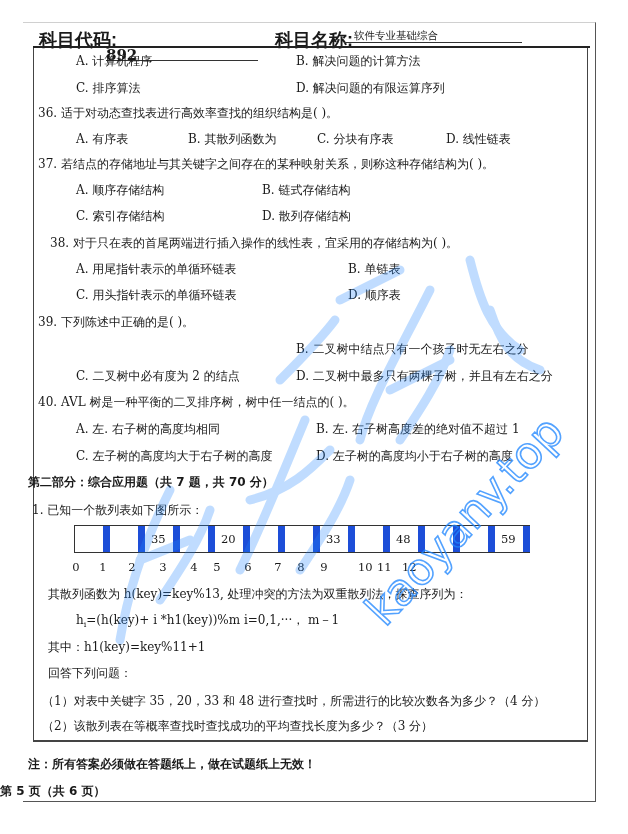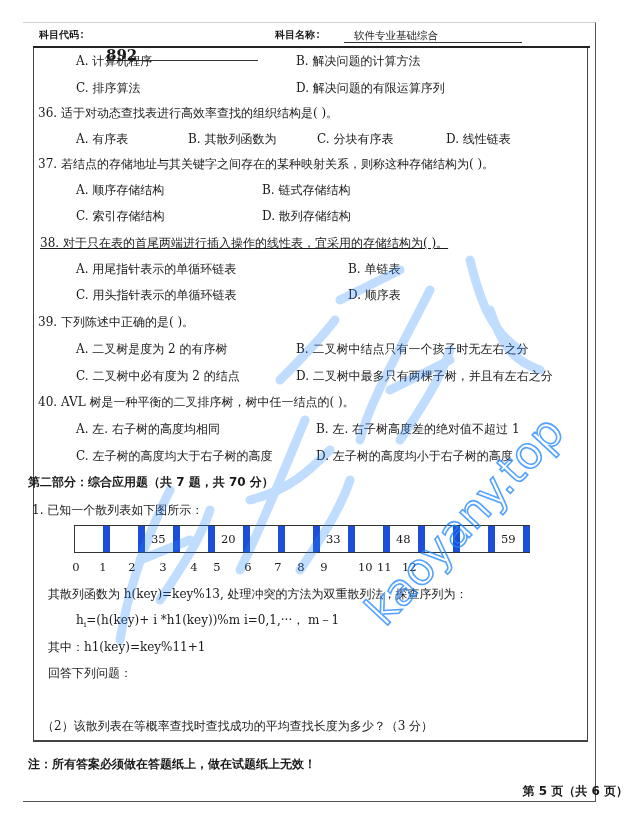--- a/index.html
+++ b/index.html
@@ -11,21 +11,21 @@
   .page {
     position: absolute; left: 23px; top: 22px; width: 572px; height: 778px;
     border-top: 1px solid #d0d0d0;
     border-right: 1px solid #555;
     border-bottom: 1px solid #555;
   }
   .header {
     position: absolute; left: 33px; top: 26px; width: 556px; height: 20px;
     font-size: 12px;
   }
-  .header .label { font-family: Liberation Mono, monospace; font-weight: bold; font-size: 10px; }
+  .header .label { font-family: Liberation Sans, sans-serif; font-weight: bold; font-size: 18px; }
   .header .code-label { position: absolute; left: 6px; top: 2px; }
   .header .code-val { position: absolute; left: 73px; top: 20px; width: 152px; border-bottom: 1px solid #333; font-size: 15px; height: 14px; text-decoration: none; font-weight: bold; }
   .header .name-label { position: absolute; left: 242px; top: 2px; }
   .header .name-val { position: absolute; left: 311px; top: 3px; width: 178px; border-bottom: 1px solid #333; font-size: 10.5px; height: 14px; padding-left: 10px; box-sizing: border-box; }
   .header-rule {
     position: absolute; left: 33px; top: 46px; width: 557px; height: 2px; background: #222;
   }
   .content {
     position: absolute; left: 33px; top: 48px; width: 553px; height: 692px;
     border-left: 1px solid #444;
@@ -45,21 +45,21 @@
     font-size: 11.5px; box-sizing: content-box; position: relative;
   }
   .hash-cell span { position: absolute; left: 6px; top: 6px; }
   .hash-idx {
     position: absolute; top: 512px; font-size: 11.5px; width: 14px; text-align: center;
   }
   .footer-note {
     position: absolute; left: 28px; top: 756px; font-size: 12px;
   }
   .page-num {
-    position: absolute; left: 0; width: 628px; top: 783px; text-align: right; font-size: 12px;
+    position: absolute; left: 0; width: 628px; top: 783px; text-align: left; font-size: 12px;
   }
   .wm {
     position: absolute; pointer-events: none;
     color: #1f86ff; opacity: 0.28;
   }
   .wm-calli {
     left: 100px; top: 240px; width: 460px; height: 420px;
   }
   .wm-url {
     left: 340px; top: 470px; font-family: "DejaVu Sans", "Liberation Sans", sans-serif;
@@ -99,34 +99,33 @@
 
   <div class="line" style="left:4px; top:109px;">
     <span>37.</span>
     <span>若结点的存储地址与其关键字之间存在的某种映射关系，则称这种存储结构为(        )。</span>
   </div>
   <div class="line" style="left:42px; top:135px;">A.   顺序存储结构</div>
   <div class="line" style="left:228px; top:135px;">B.   链式存储结构</div>
   <div class="line" style="left:42px; top:161px;">C.   索引存储结构</div>
   <div class="line" style="left:228px; top:161px;">D.   散列存储结构</div>
 
-  <div class="line" style="left:6px; top:188px;text-decoration:underline;">
+  <div class="line" style="left:16px; top:188px;">
     <span>38.</span>
     <span>对于只在表的首尾两端进行插入操作的线性表，宜采用的存储结构为(        )。</span>
   </div>
   <div class="line" style="left:42px; top:214px;">A.   用尾指针表示的单循环链表</div>
   <div class="line" style="left:314px; top:214px;">B.   单链表</div>
   <div class="line" style="left:42px; top:240px;">C.   用头指针表示的单循环链表</div>
   <div class="line" style="left:314px; top:240px;">D.   顺序表</div>
 
   <div class="line" style="left:4px; top:267px;">
     <span>39.</span>
     <span>下列陈述中正确的是(        )。</span>
   </div>
-  <div class="line" style="left:42px; top:294px;">A. 二叉树是度为 2 的有序树</div>
   <div class="line" style="left:262px; top:294px;">B. 二叉树中结点只有一个孩子时无左右之分</div>
   <div class="line" style="left:42px; top:321px;">C. 二叉树中必有度为 2 的结点</div>
   <div class="line" style="left:262px; top:321px;">D. 二叉树中最多只有两棵子树，并且有左右之分</div>
 
   <div class="line" style="left:4px; top:347px;">
     <span>40.</span>
     <span>AVL 树是一种平衡的二叉排序树，树中任一结点的(        )。</span>
   </div>
   <div class="line" style="left:42px; top:374px;">A. 左. 右子树的高度均相同</div>
   <div class="line" style="left:282px; top:374px;">B. 左. 右子树高度差的绝对值不超过 1</div>
@@ -191,20 +190,21 @@
   <div class="hash-idx" style="left:324px;">10</div>
   <div class="hash-idx" style="left:343px;">11</div>
   <div class="hash-idx" style="left:368px;">12</div>
 
   <div class="line" style="left:14px; top:539px;">其散列函数为 h(key)=key%13, 处理冲突的方法为双重散列法，探查序列为：</div>
   <div class="line" style="left:42px; top:565px;">
     <span>h</span><sub style="font-size:8px;">i</sub><span>=(h(key)+ i *h1(key))%m        i=0,1,···， m－1</span>
   </div>
   <div class="line" style="left:14px; top:592px;">其中：h1(key)=key%11+1</div>
   <div class="line" style="left:14px; top:618px;">回答下列问题：</div>
+  <div class="line" style="left:8px; top:646px;">（1）对表中关键字 35，20，33 和 48 进行查找时，所需进行的比较次数各为多少？（4 分）</div>
   <div class="line" style="left:8px; top:671px;">（2）该散列表在等概率查找时查找成功的平均查找长度为多少？（3 分）</div>
 </div>
 
 <div class="footer-note bold">注：所有答案必须做在答题纸上，做在试题纸上无效！</div>
 <div class="page-num bold">第 5 页（共 6 页）</div>
 
 <svg class="wm wm-calli" viewBox="0 0 460 420" fill="none" stroke="#1f86ff" stroke-linecap="round" stroke-width="9">
   <path d="M20 400 C 30 340, 50 290, 70 250"></path>
   <path d="M40 320 L 90 300"></path>
   <path d="M60 360 C 80 330, 100 300, 110 270"></path>

